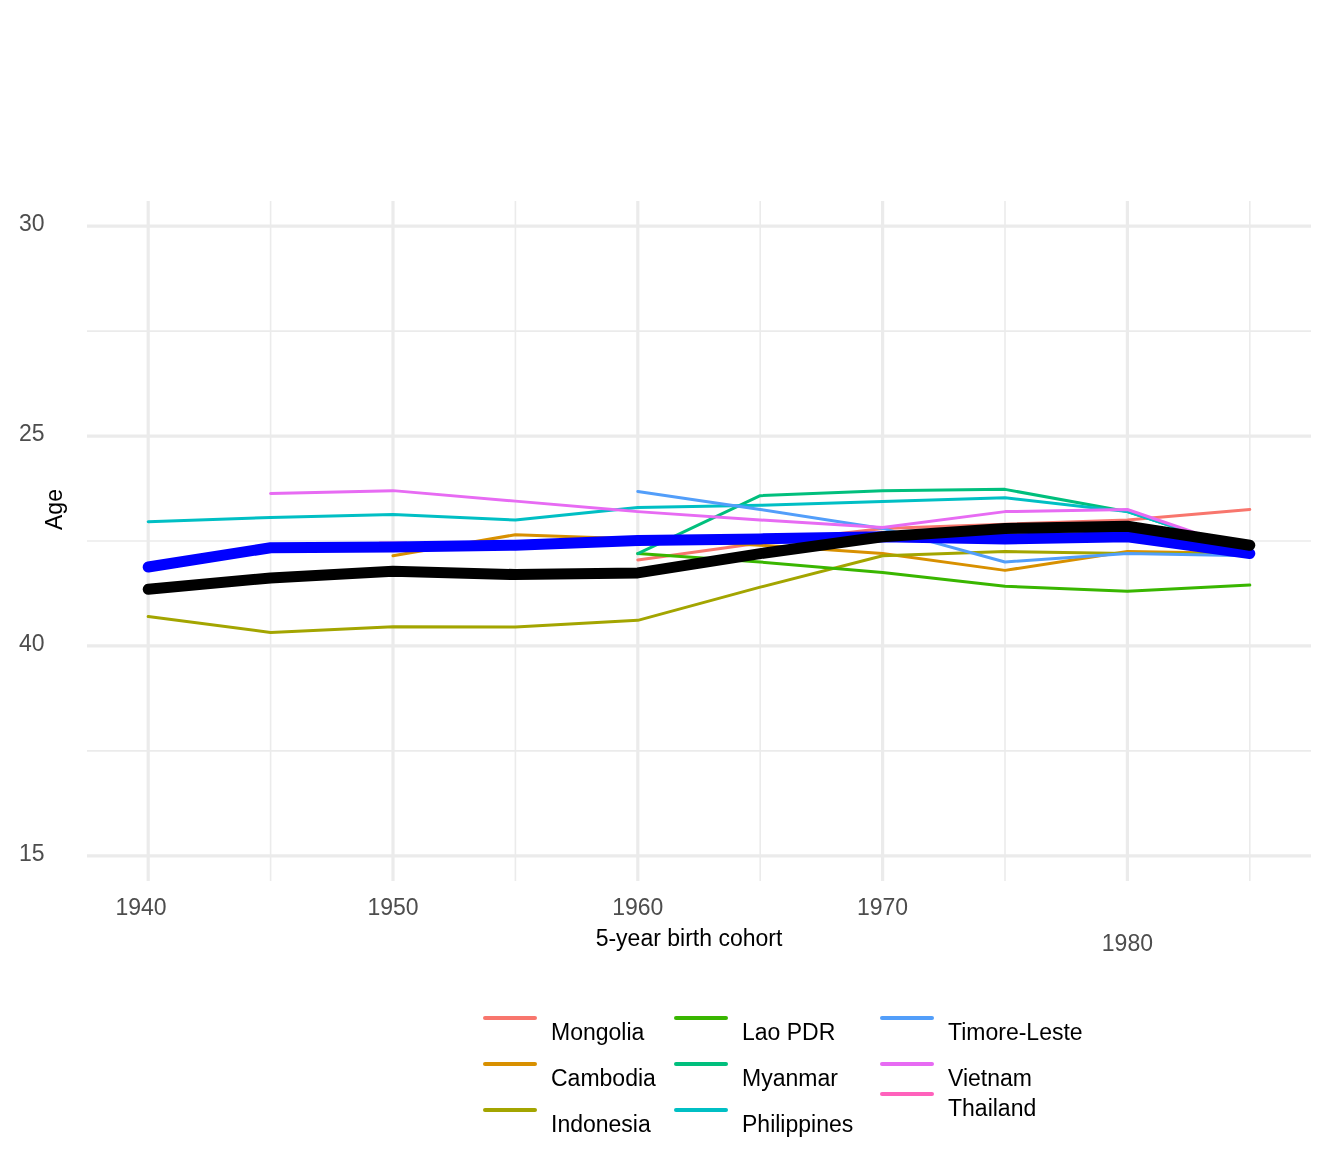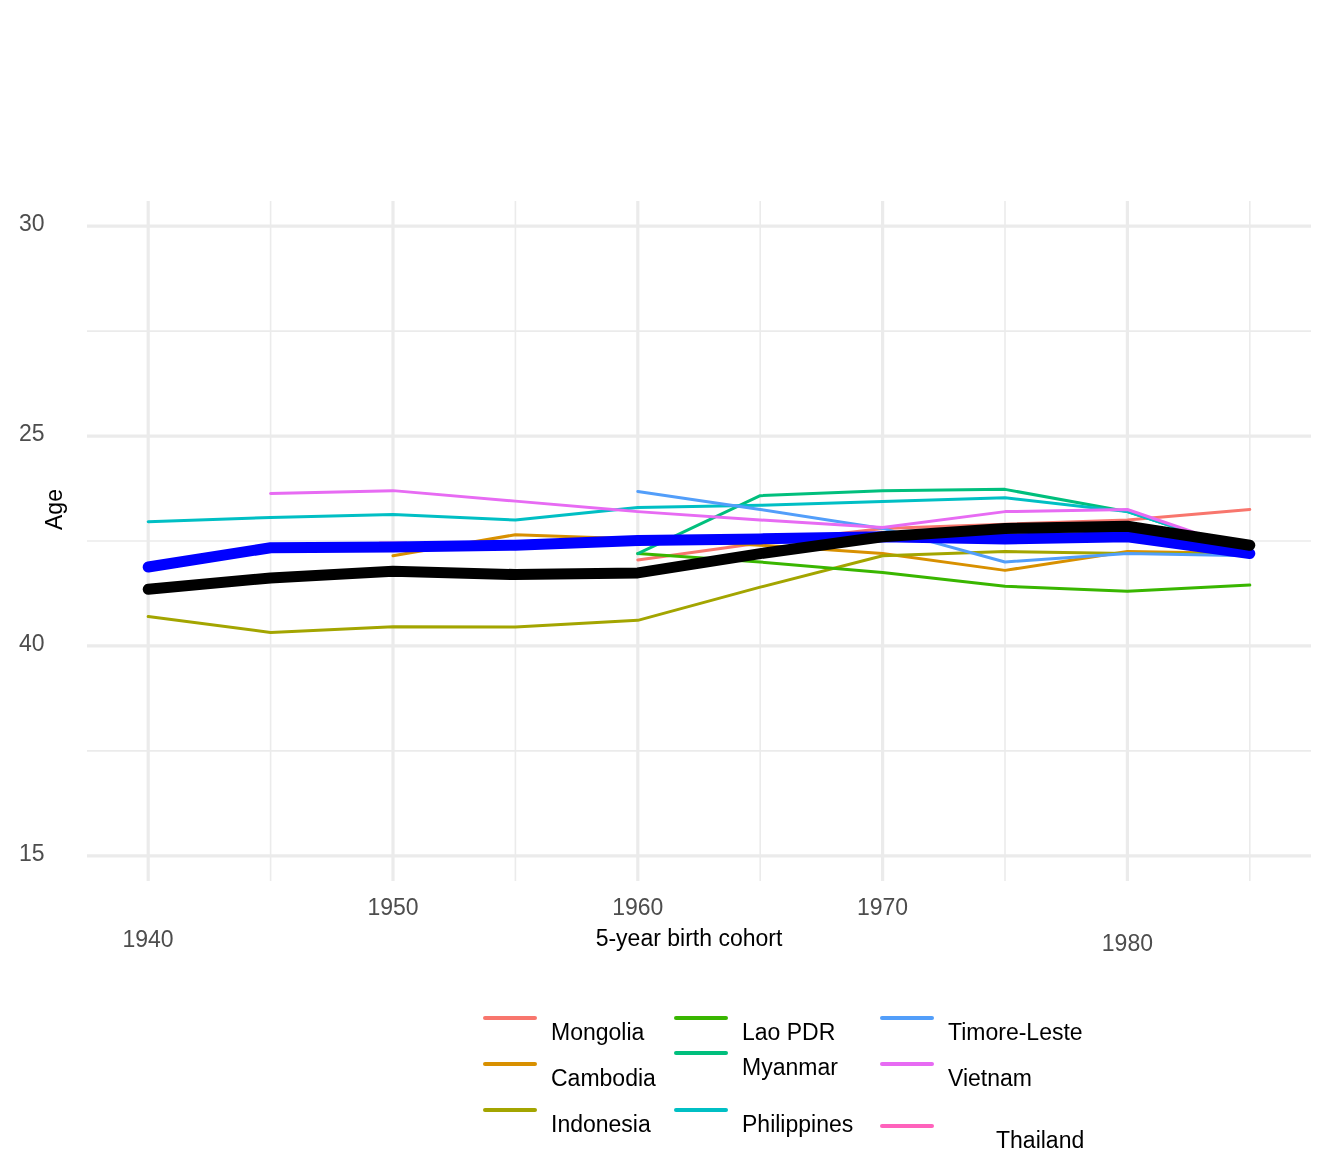--- a/index.html
+++ b/index.html
@@ -65,21 +65,21 @@
   </div>
 
   <div id="ylab">Age</div>
   <div id="xlab">5-year birth cohort</div>
 
   <div id="ticks">
       <div class="ytick" style="top: 839.815px; left: 19px;">15</div>
       <div class="ytick" style="top: 629.938px; left: 19px;">40</div>
       <div class="ytick" style="top: 420.062px; left: 19px;">25</div>
       <div class="ytick" style="top: 210.185px; left: 19px;">30</div>
-      <div class="xtick" style="left: 103px; margin-top: 32px;">1940</div>
+      <div class="xtick" style="left: 96px;">1940</div>
       <div class="xtick" style="left: 348px;">1950</div>
       <div class="xtick" style="left: 592.8px;">1960</div>
       <div class="xtick" style="left: 837.6px;">1970</div>
       <div class="xtick" style="left: 1082.4px; margin-top: 36px;">1980</div>
     </div>
 
   <div id="legend">
 
   <div class="lg-item" style="left: 483px; top: 0px;">
         <div class="lg-key" style="background: rgb(248, 118, 109);"></div>
@@ -90,35 +90,35 @@
         <span class="lg-label">Cambodia</span>
       </div>
       <div class="lg-item" style="left: 483px; top: 92px;">
         <div class="lg-key" style="background: rgb(163, 165, 0);"></div>
         <span class="lg-label">Indonesia</span>
       </div>
       <div class="lg-item" style="left: 674px; top: 0px;">
         <div class="lg-key" style="background: rgb(57, 182, 0);"></div>
         <span class="lg-label">Lao PDR</span>
       </div>
-      <div class="lg-item" style="left: 674px; top: 35px;">
+      <div class="lg-item" style="left: 674px; top: 46px;">
         <div class="lg-key" style="background: rgb(0, 191, 125);"></div>
         <span class="lg-label">Myanmar</span>
       </div>
       <div class="lg-item" style="left: 674px; top: 92px;">
         <div class="lg-key" style="background: rgb(0, 191, 196);"></div>
         <span class="lg-label">Philippines</span>
       </div>
       <div class="lg-item" style="left: 880px; top: 0px;">
         <div class="lg-key" style="background: rgb(82, 158, 250);"></div>
         <span class="lg-label">Timore-Leste</span>
       </div>
       <div class="lg-item" style="left: 880px; top: 46px;">
         <div class="lg-key" style="background: rgb(231, 107, 243);"></div>
         <span class="lg-label">Vietnam</span>
       </div>
-      <div class="lg-item" style="left: 880px; top: 108px; gap: 48px;">
+      <div class="lg-item" style="left: 880px; top: 76px;">
         <div class="lg-key" style="background: rgb(255, 98, 188);"></div>
         <span class="lg-label">Thailand</span>
       </div>
     </div>
 
 </div>
 
 </body></html>

